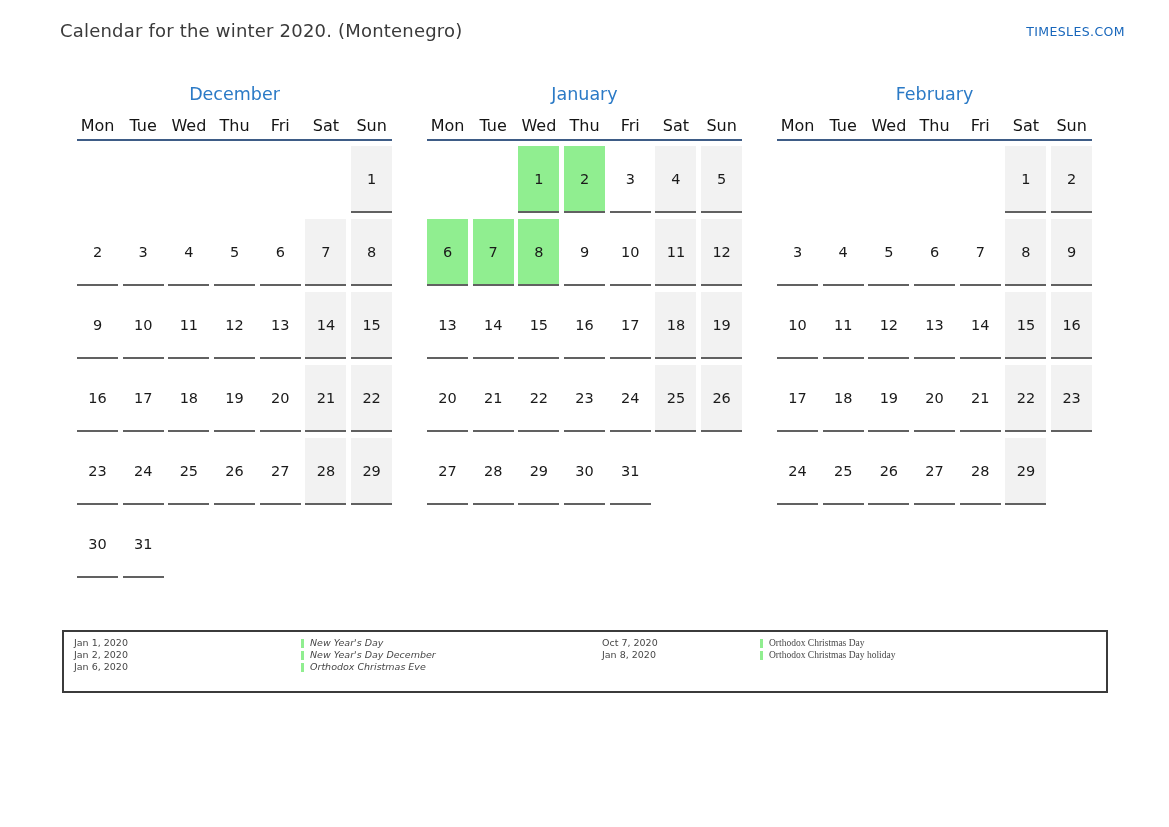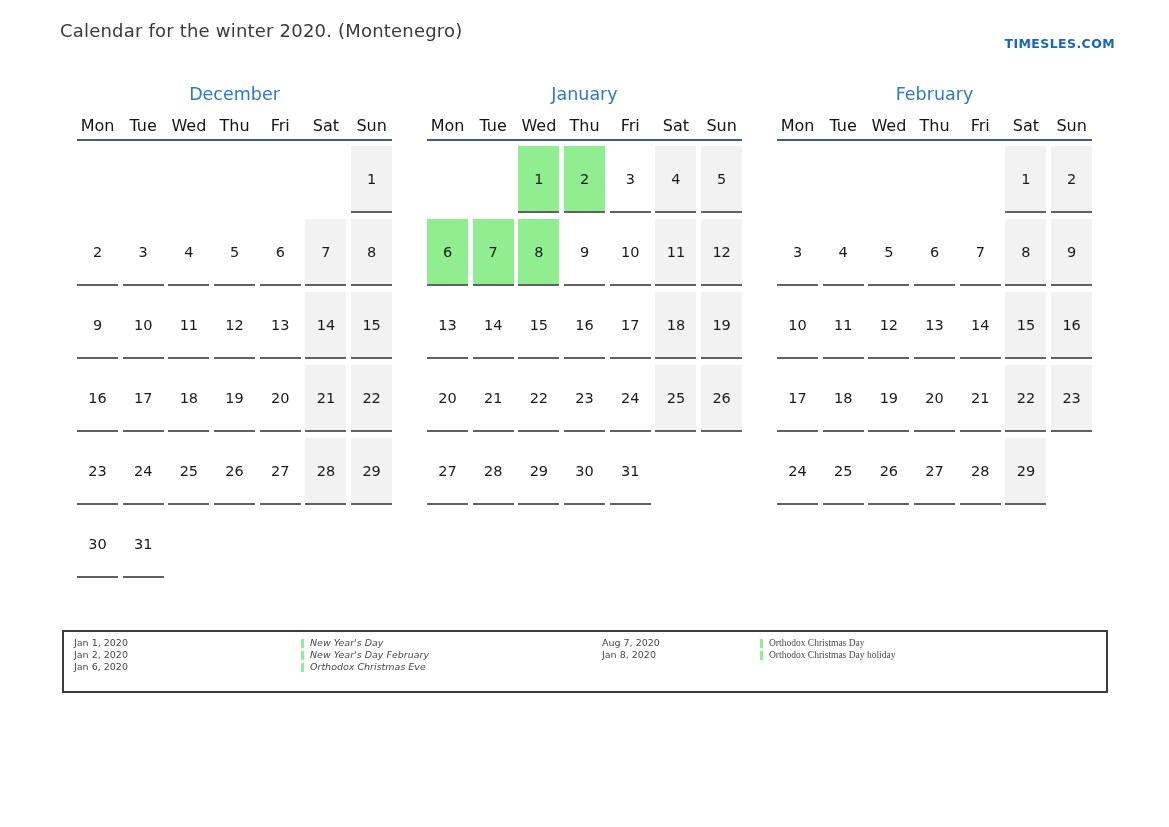--- a/index.html
+++ b/index.html
@@ -7,23 +7,23 @@
   body {
     width:1169px; height:827px; position:relative; overflow:hidden;
     font-family:"DejaVu Sans","Liberation Sans",sans-serif;
     color:var(--text,#141414);
   }
   .title {
     position:absolute; left:60px; top:20px;
     font-size:18px; font-weight:400; color:#3a3a3a; letter-spacing:0.2px;
   }
   .site-link {
-    position:absolute; right:54px; top:24px;
-    font-size:12.5px; font-weight:700; color:var(--link,#1766bb);
-    text-decoration:none; letter-spacing:0.4px; cursor:pointer;margin-top:12px;
+    position:absolute; right:44px; top:24px;
+    font-size:12.5px; font-weight:400; color:var(--link,#1766bb);
+    text-decoration:none; letter-spacing:0.4px; cursor:pointer;
   }
   .months {
     position:absolute; left:77px; top:84px;
     display:flex; gap:35px;justify-content:center;
   }
   .month { width:315px; }
   .month-title {
     text-align:center; font-size:17.5px; color:var(--accent,#2b7ac6);
     height:21px; line-height:21px; margin-bottom:11px;
   }
@@ -232,29 +232,29 @@
         <div class="lg-line">Jan 2, 2020</div>
         <div class="lg-line">Jan 6, 2020</div>
       </div>
       <div class="lg-col lg-names-0">
         <div class="lg-line">
           <span class="lg-bar"></span>
           <span>New Year's Day</span>
         </div>
         <div class="lg-line">
           <span class="lg-bar"></span>
-          <span>New Year's Day February</span>
+          <span>New Year's Day December</span>
         </div>
         <div class="lg-line">
           <span class="lg-bar"></span>
           <span>Orthodox Christmas Eve</span>
         </div>
       </div>
       <div class="lg-col lg-dates-1">
-        <div class="lg-line">Aug 7, 2020</div>
+        <div class="lg-line">Oct 7, 2020</div>
         <div class="lg-line">Jan 8, 2020</div>
       </div>
       <div class="lg-col lg-names-1">
         <div class="lg-line">
           <span class="lg-bar"></span>
           <span>Orthodox Christmas Day</span>
         </div>
         <div class="lg-line">
           <span class="lg-bar"></span>
           <span>Orthodox Christmas Day holiday</span>

